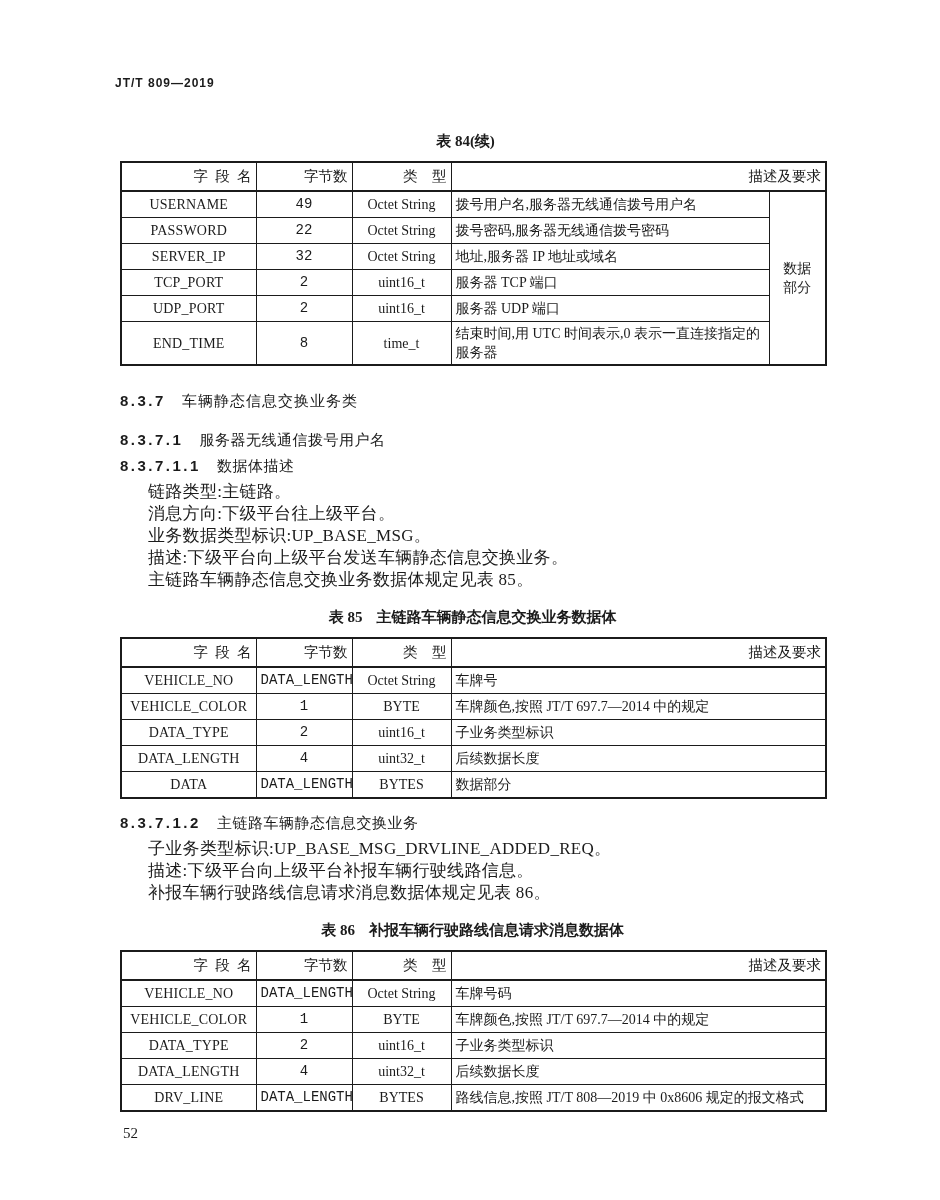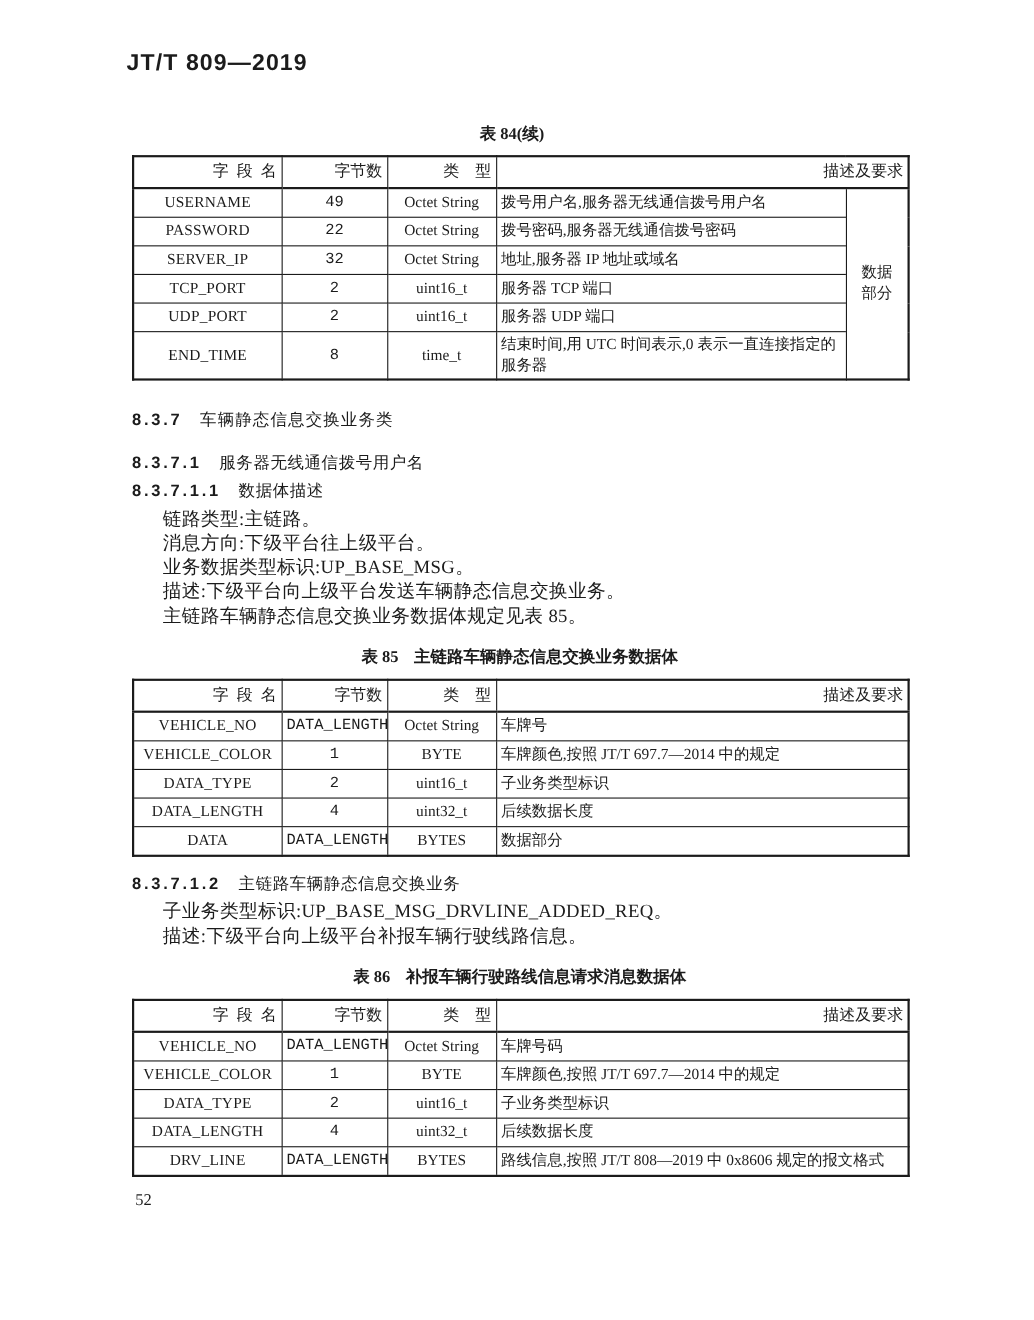--- a/index.html
+++ b/index.html
@@ -6,24 +6,24 @@
   .page{
     position:relative;
     width:940px;height:1200px;
     background:#ffffff;
     color:#1b1b1b;
     overflow:hidden;
     font-family:"Liberation Serif","DejaVu Serif",serif;
   }
   .content{position:absolute;left:120px;top:0;width:705px;}
   .doc-code{
-    margin-top:46px;
+    margin-top:76px;
     margin-left:-5px;
     font-family:"Liberation Sans","DejaVu Sans",sans-serif;
-    font-weight:bold;font-size:21px;letter-spacing:1px;
+    font-weight:bold;font-size:12px;letter-spacing:1px;
   }
   .table-title{
     text-align:center;
     font-family:"Liberation Sans","DejaVu Sans",sans-serif;
     font-weight:bold;font-size:15px;
   }
   .table-title .tt-label{margin-right:14px;font-family:Liberation Serif, serif;}
   .tt84{margin-top:42px;}
   .tt85{margin-top:17px;}
   .tt86{margin-top:17px;}
@@ -237,20 +237,21 @@
         </tbody>
     </table>
 
     <div class="heading lvl4 h83712">
       <span class="sec-num">8.3.7.1.2</span><span class="sec-title">主链路车辆静态信息交换业务</span>
     </div>
 
     <div class="para-block">
       <p class="para">子业务类型标识:UP_BASE_MSG_DRVLINE_ADDED_REQ。</p>
       <p class="para">描述:下级平台向上级平台补报车辆行驶线路信息。</p>
+      <p class="para">补报车辆行驶路线信息请求消息数据体规定见表 86。</p>
     </div>
 
     <div class="table-title tt86">
       <span class="tt-label">表 86</span><span>补报车辆行驶路线信息请求消息数据体</span>
     </div>
 
     <table class="std">
       <colgroup>
         <col style="width:135px">
           <col style="width:96px">

